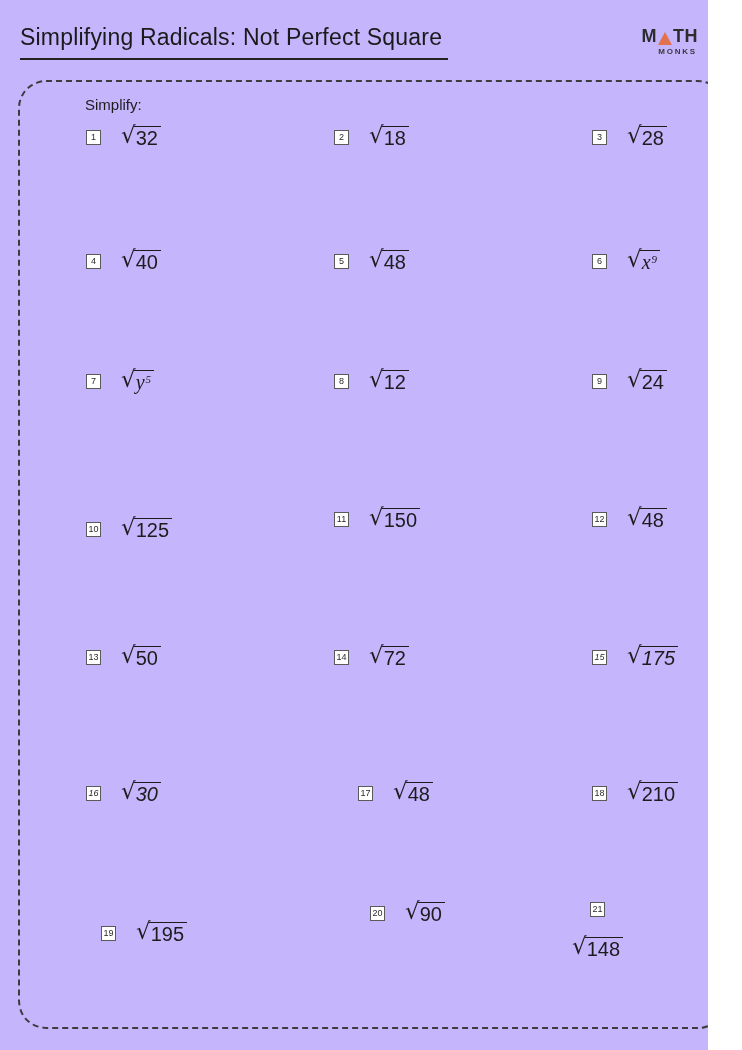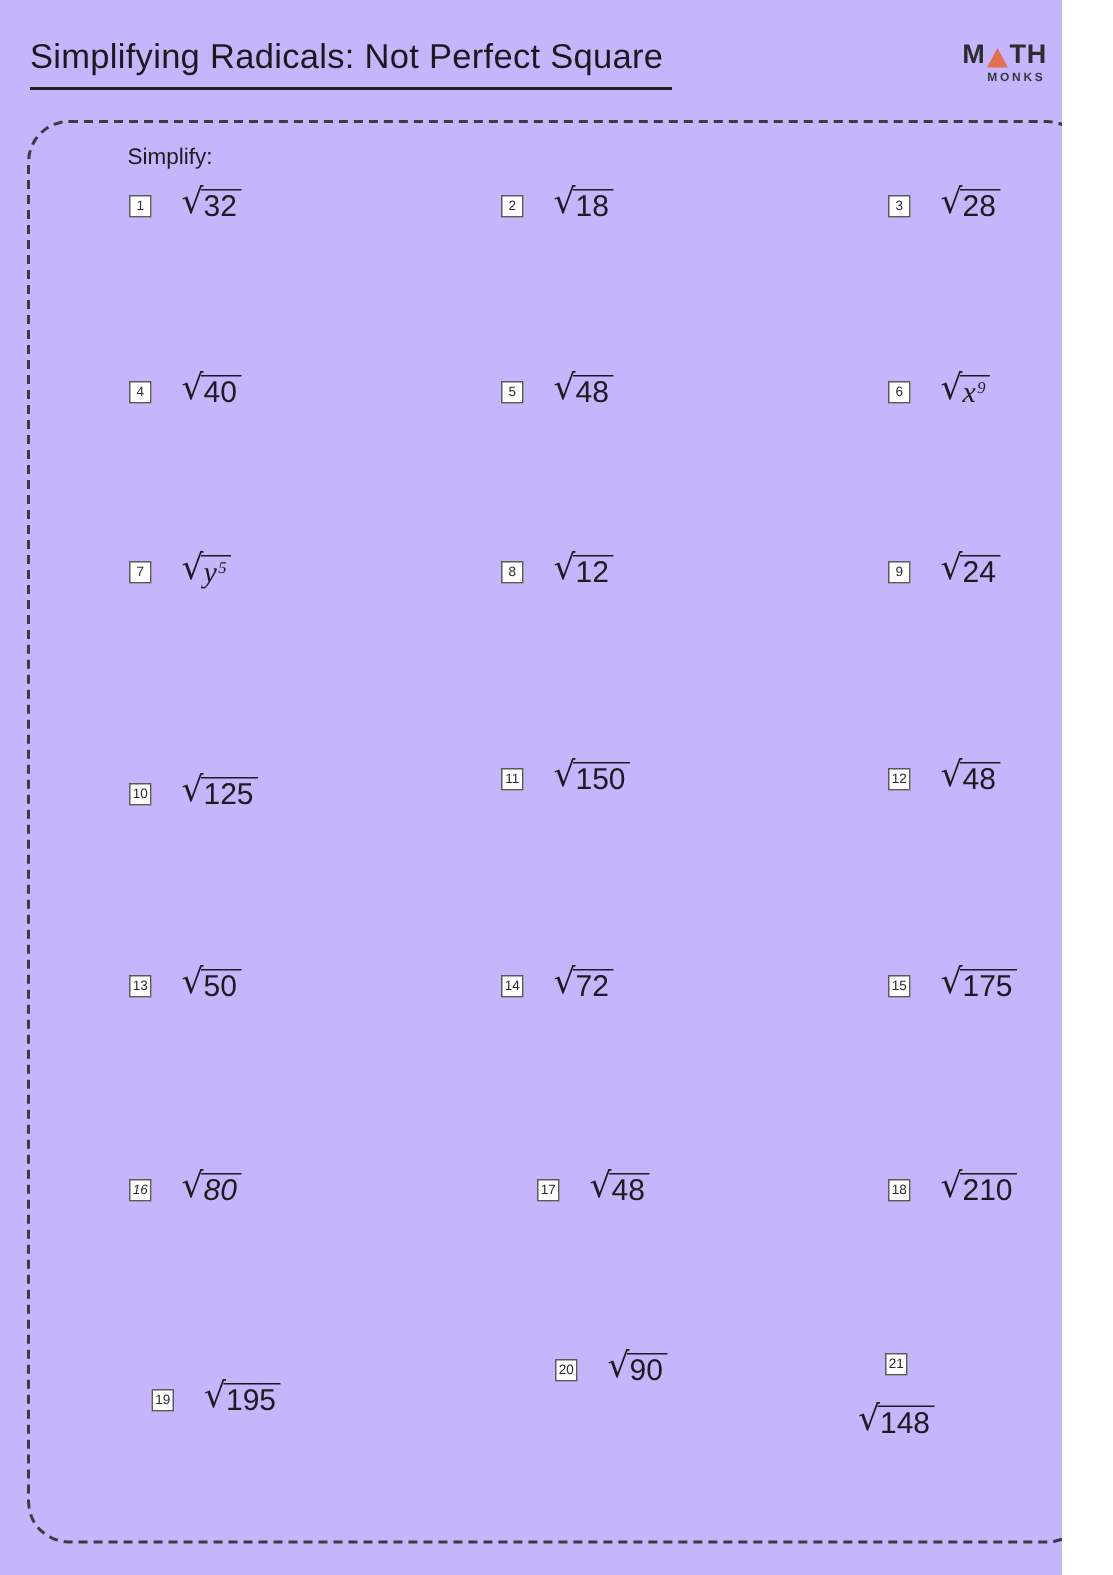--- a/index.html
+++ b/index.html
@@ -185,33 +185,33 @@
   </div>
 
   <div class="problem" style="left: 314px; top: 564px;">
     <span class="num-box">14</span>
     <span class="sqrt">
       <span class="sg">√</span>
       <span class="rad"><span class="base">72</span></span>
     </span>
   </div>
 
-  <div class="problem" style="left: 572px; top: 564px;">
+  <div class="problem" style="left: 572px; top: 564px; font-style: italic;">
     <span class="num-box">15</span>
     <span class="sqrt">
       <span class="sg">√</span>
       <span class="rad"><span class="base">175</span></span>
     </span>
   </div>
 
   <div class="problem" style="left: 66px; top: 700px; font-style: italic;">
     <span class="num-box">16</span>
     <span class="sqrt">
       <span class="sg">√</span>
-      <span class="rad"><span class="base">80</span></span>
+      <span class="rad"><span class="base">30</span></span>
     </span>
   </div>
 
   <div class="problem" style="left: 314px; top: 700px; margin-left: 24px;">
     <span class="num-box">17</span>
     <span class="sqrt">
       <span class="sg">√</span>
       <span class="rad"><span class="base">48</span></span>
     </span>
   </div>

